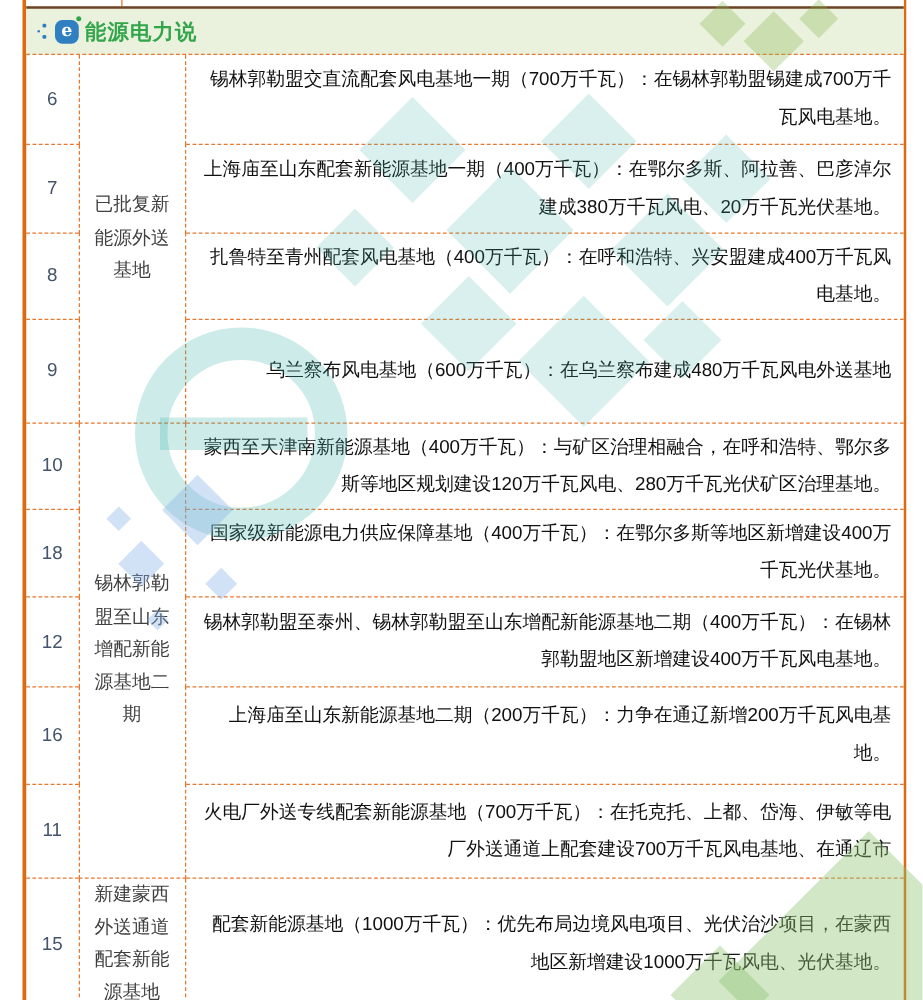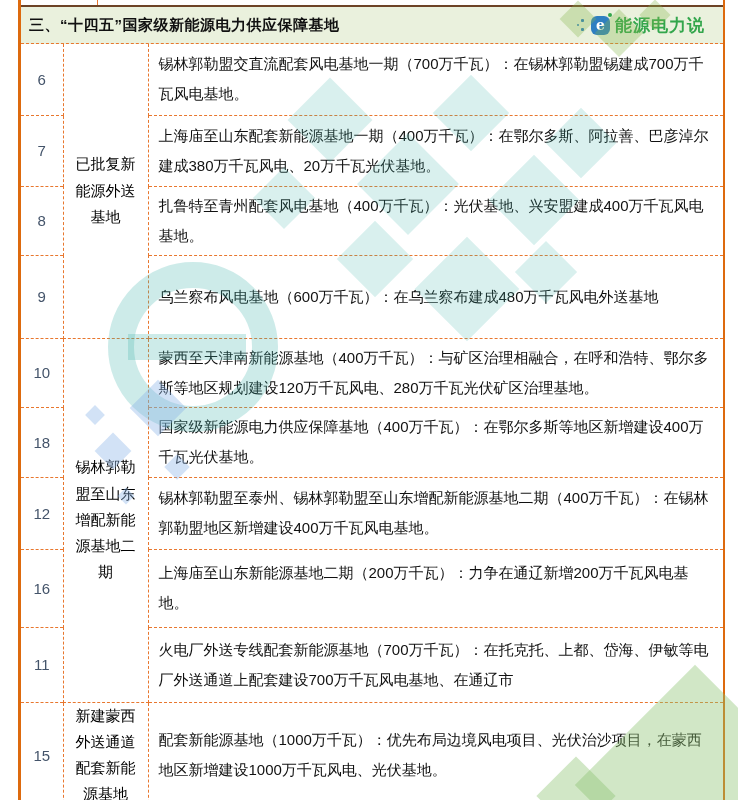--- a/index.html
+++ b/index.html
@@ -37,25 +37,25 @@
   }
   .e-badge .tick{position:absolute;right:-2px;top:-3px;width:4px;height:4px;background:#33a64c;border-radius:50%;}
   .logo-text{font-size:17px;font-weight:bold;color:#33a64c;letter-spacing:1px;}
 
   table.grid{border-collapse:collapse;width:100%;table-layout:fixed;position:relative;z-index:2;}
   table.grid td{
     border:1px dashed #e8772e;box-sizing:border-box;
     font-size:15px;vertical-align:middle;background:transparent;
   }
   table.grid tr > td:first-child{border-left:none;}
-  table.grid tr > td:last-child{border-right:none;}
+  table.grid tr > td:last-child{border-right:none;text-align:right;}
   table.grid tr:first-child > td{border-top:none;}
   table.grid tr:last-child > td{border-bottom:none;}
   td.num{width:42px;text-align:center;color:#44546a;font-size:15px;}
-  td.cat{width:85px;text-align:center;padding:0 10px;line-height:1.75;color:#000000;}
+  td.cat{width:85px;text-align:center;padding:0 10px;line-height:1.75;color:#404040;}
   td.desc{padding:4px 10px;line-height:30px;text-align:left;color:#111;}
 
   
   .watermark{position:absolute;inset:0;pointer-events:none;z-index:4;}
   .wm{position:absolute;}
   .diamond{transform:rotate(45deg);}
   .wm-teal{background:#3fb3aa;opacity:.20;}
   .wm-ring{
     width:118px;height:118px;border:26px solid #3fb3aa;border-radius:50%;
     opacity:.26;box-sizing:content-box;
@@ -70,21 +70,20 @@
 
 <div class="page">
 
   <div class="table-wrap">
 
     <div class="top-sliver">
         <span class="vline"></span>
       </div>
 
     <div class="section-header">
-      <div class="section-title">三、“十四五”国家级新能源电力供应保障基地</div>
       <div class="brand-logo">
         <span class="logo-dots">
             <i></i>
             <i></i>
             <i></i>
           </span>
         <span class="e-badge">e<span class="tick"></span></span>
         <span class="logo-text">能源电力说</span>
       </div>
     </div>
@@ -100,21 +99,21 @@
             <td class="num">6</td>
             <td class="cat" rowspan="4">已批复新能源外送基地</td>
             <td class="desc">锡林郭勒盟交直流配套风电基地一期（700万千瓦）：在锡林郭勒盟锡建成700万千瓦风电基地。</td>
           </tr>
           <tr style="height: 71px;">
             <td class="num">7</td>
             <td class="desc">上海庙至山东配套新能源基地一期（400万千瓦）：在鄂尔多斯、阿拉善、巴彦淖尔建成380万千瓦风电、20万千瓦光伏基地。</td>
           </tr>
           <tr style="height: 69px;">
             <td class="num">8</td>
-            <td class="desc">扎鲁特至青州配套风电基地（400万千瓦）：光伏基地、兴安盟建成400万千瓦风电基地。</td>
+            <td class="desc">扎鲁特至青州配套风电基地（400万千瓦）：在呼和浩特、兴安盟建成400万千瓦风电基地。</td>
           </tr>
           <tr style="height: 83px;">
             <td class="num">9</td>
             <td class="desc">乌兰察布风电基地（600万千瓦）：在乌兰察布建成480万千瓦风电外送基地</td>
           </tr>
           <tr style="height: 68px;">
             <td class="num">10</td>
             <td class="cat" rowspan="5">锡林郭勒盟至山东增配新能源基地二期</td>
             <td class="desc">蒙西至天津南新能源基地（400万千瓦）：与矿区治理相融合，在呼和浩特、鄂尔多斯等地区规划建设120万千瓦风电、280万千瓦光伏矿区治理基地。</td>
           </tr>

